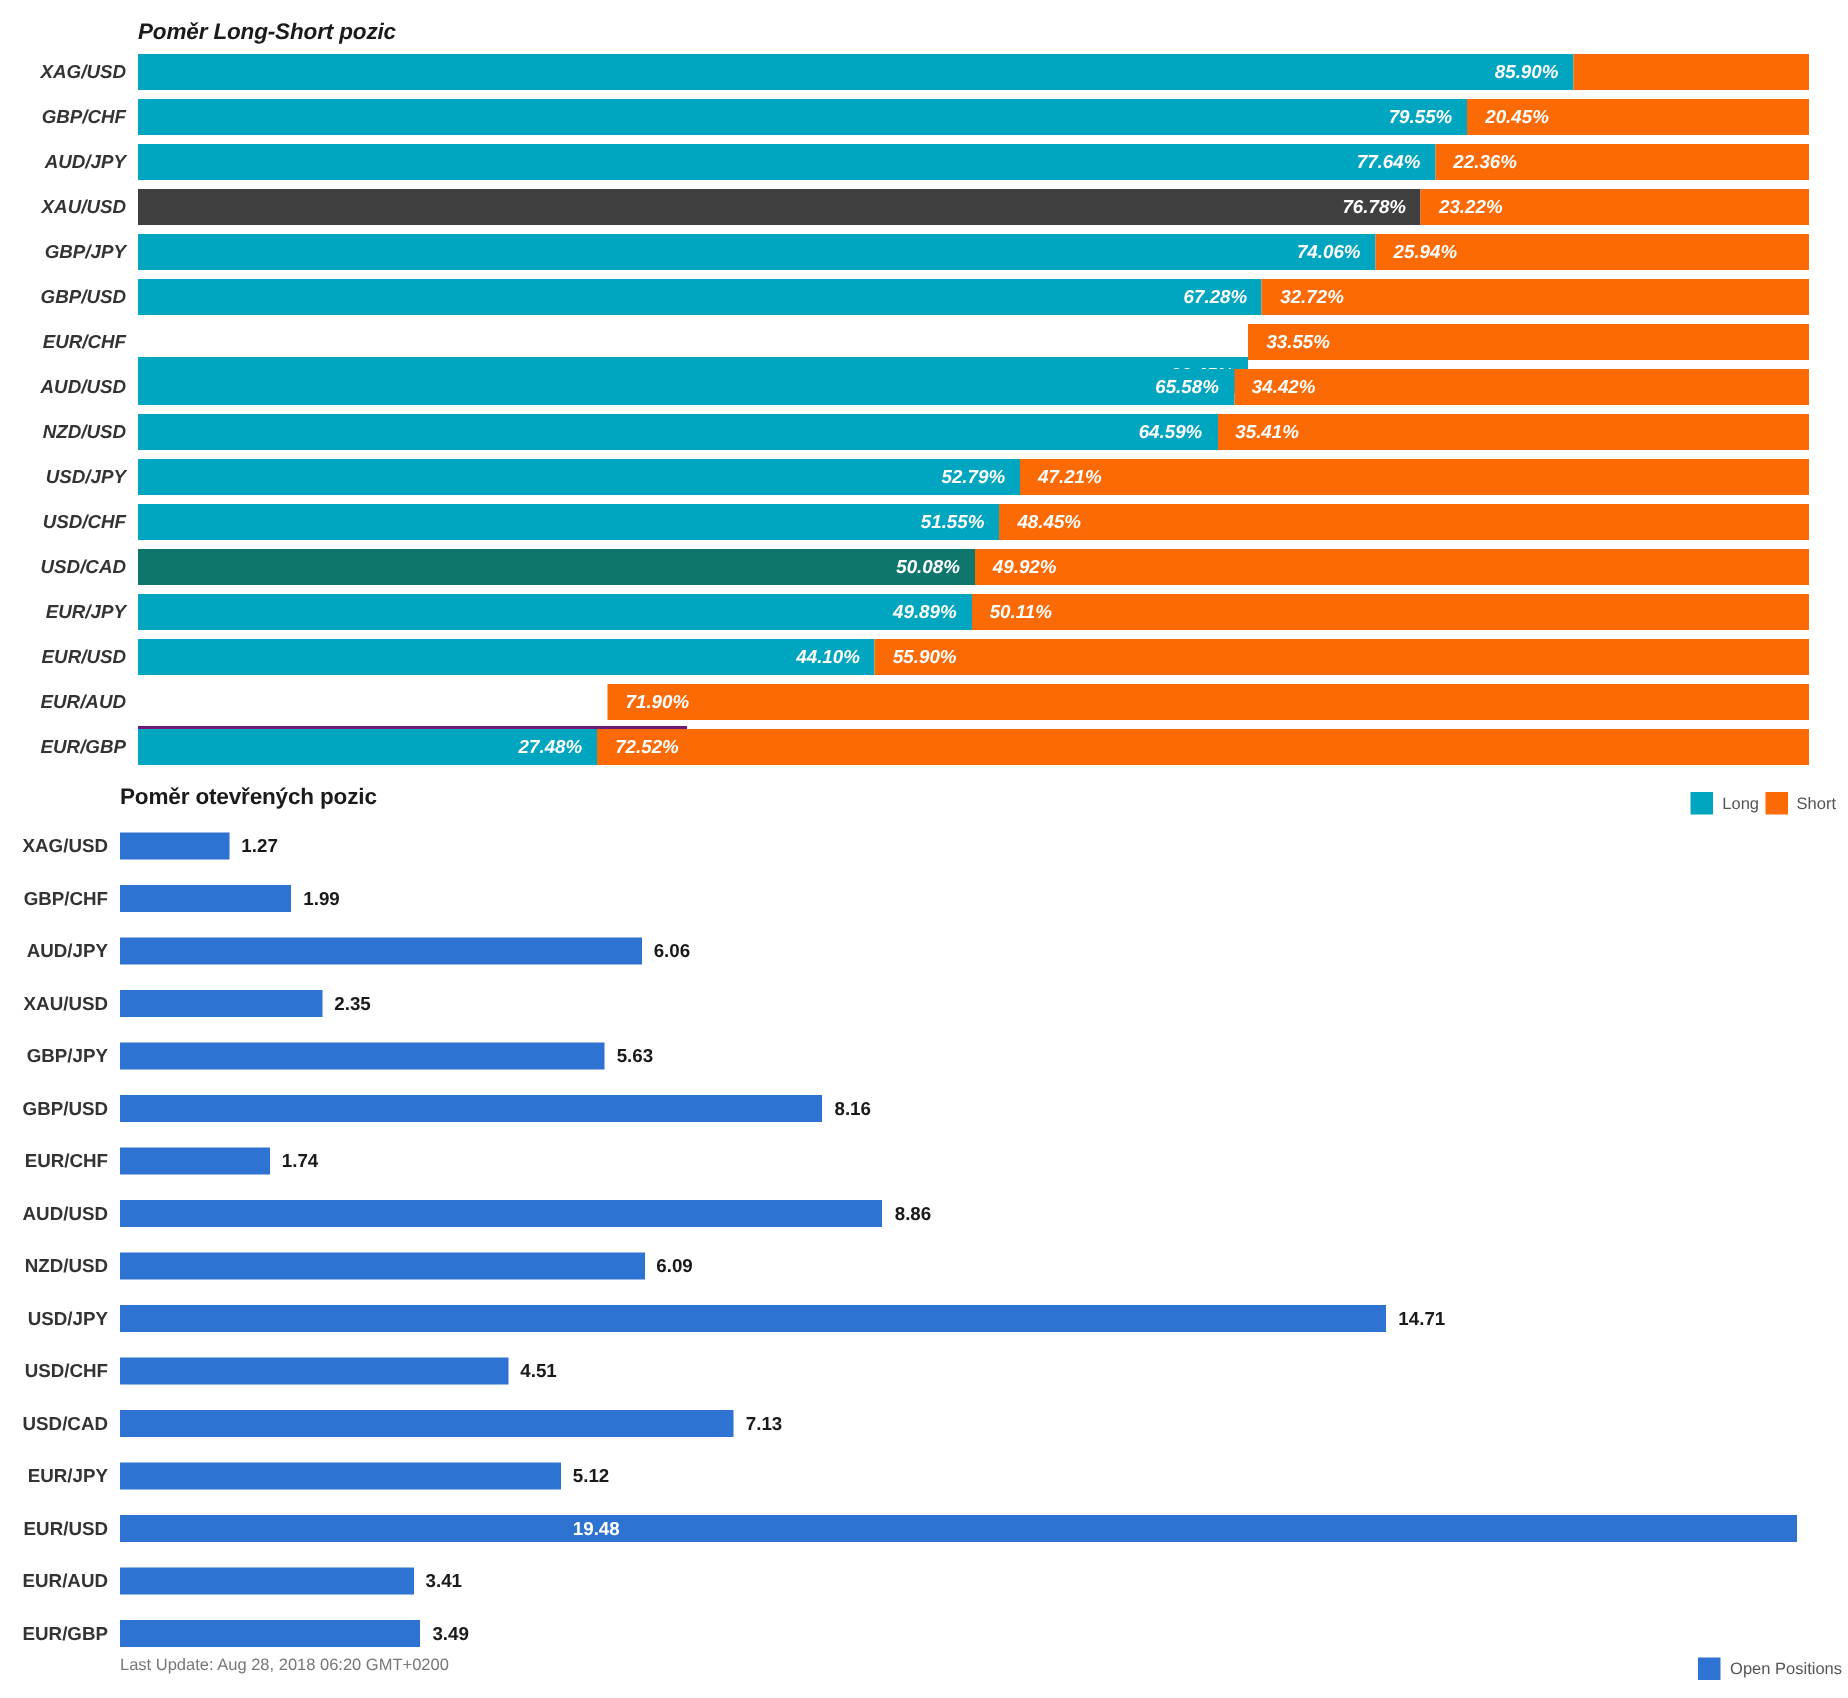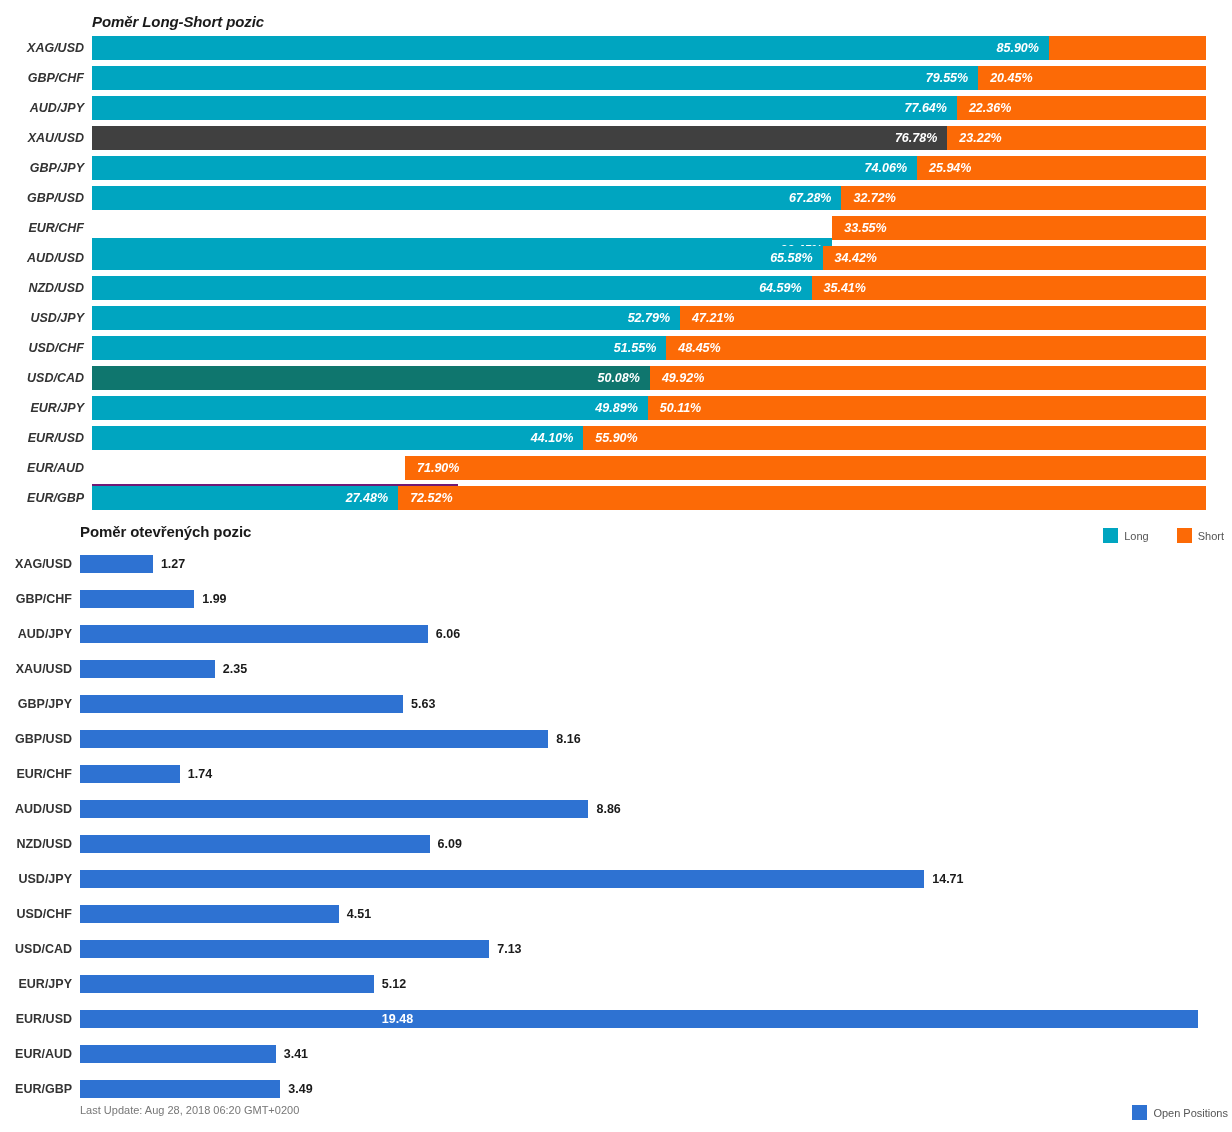--- a/index.html
+++ b/index.html
@@ -99,21 +99,21 @@
   .bar-val.in-long { right: 10px; }
   .bar-val.in-short { left: 12px; }
 
   
   #ls-legend {
     position: absolute;
     right: 8px;
     top: 528px;
     display: flex;
     align-items: center;
-    gap: 28px;
+    gap: 4px;
     font-size: 11px;
     color: #555555;
   }
   .legend-entry {
     display: flex;
     align-items: center;
     gap: 6px;
     white-space: nowrap;
   }
   .legend-swatch {

